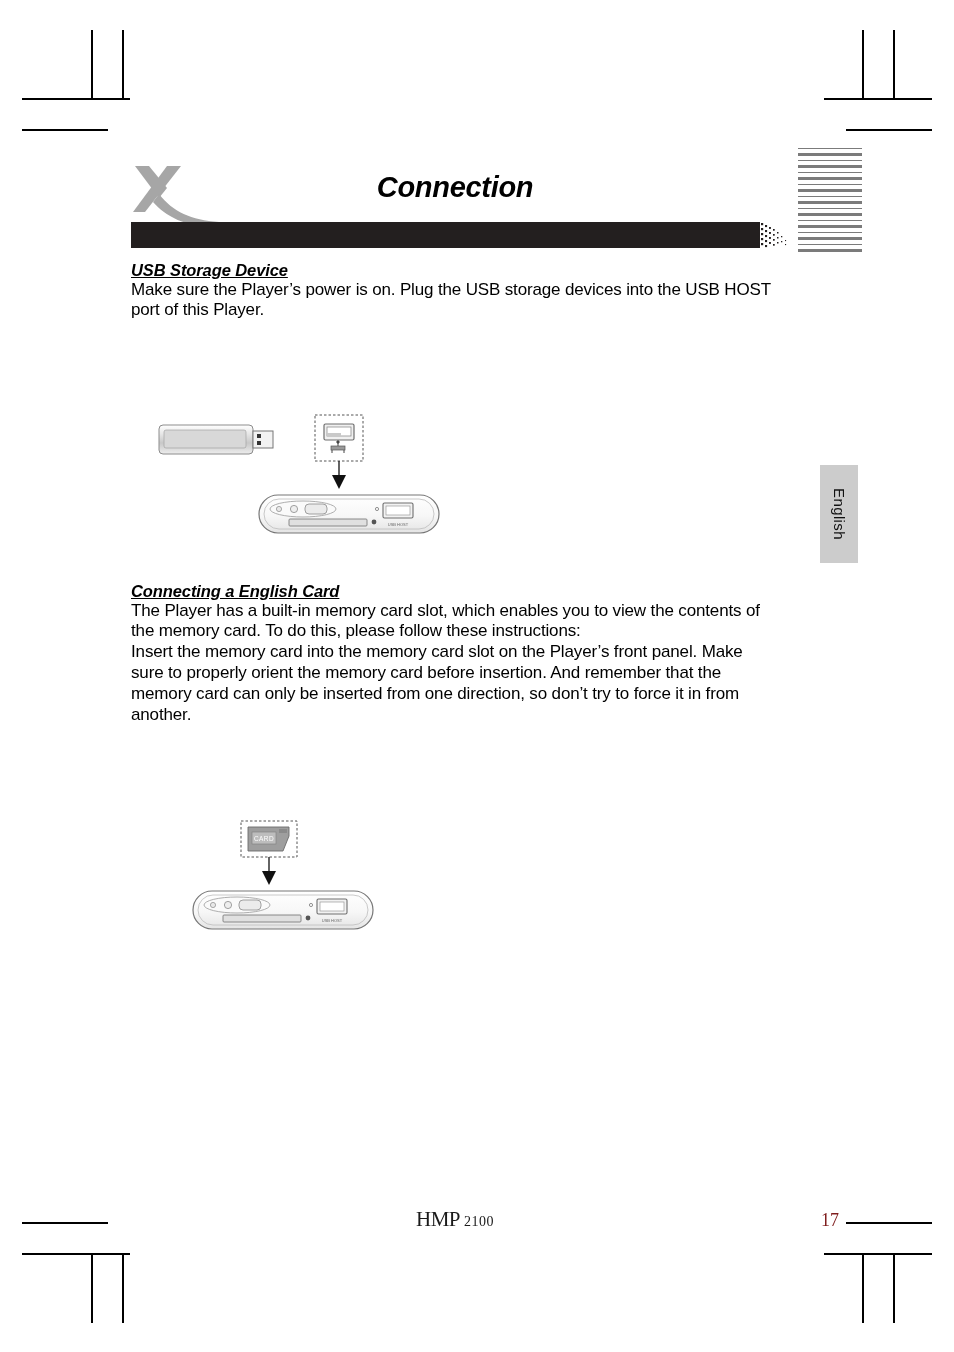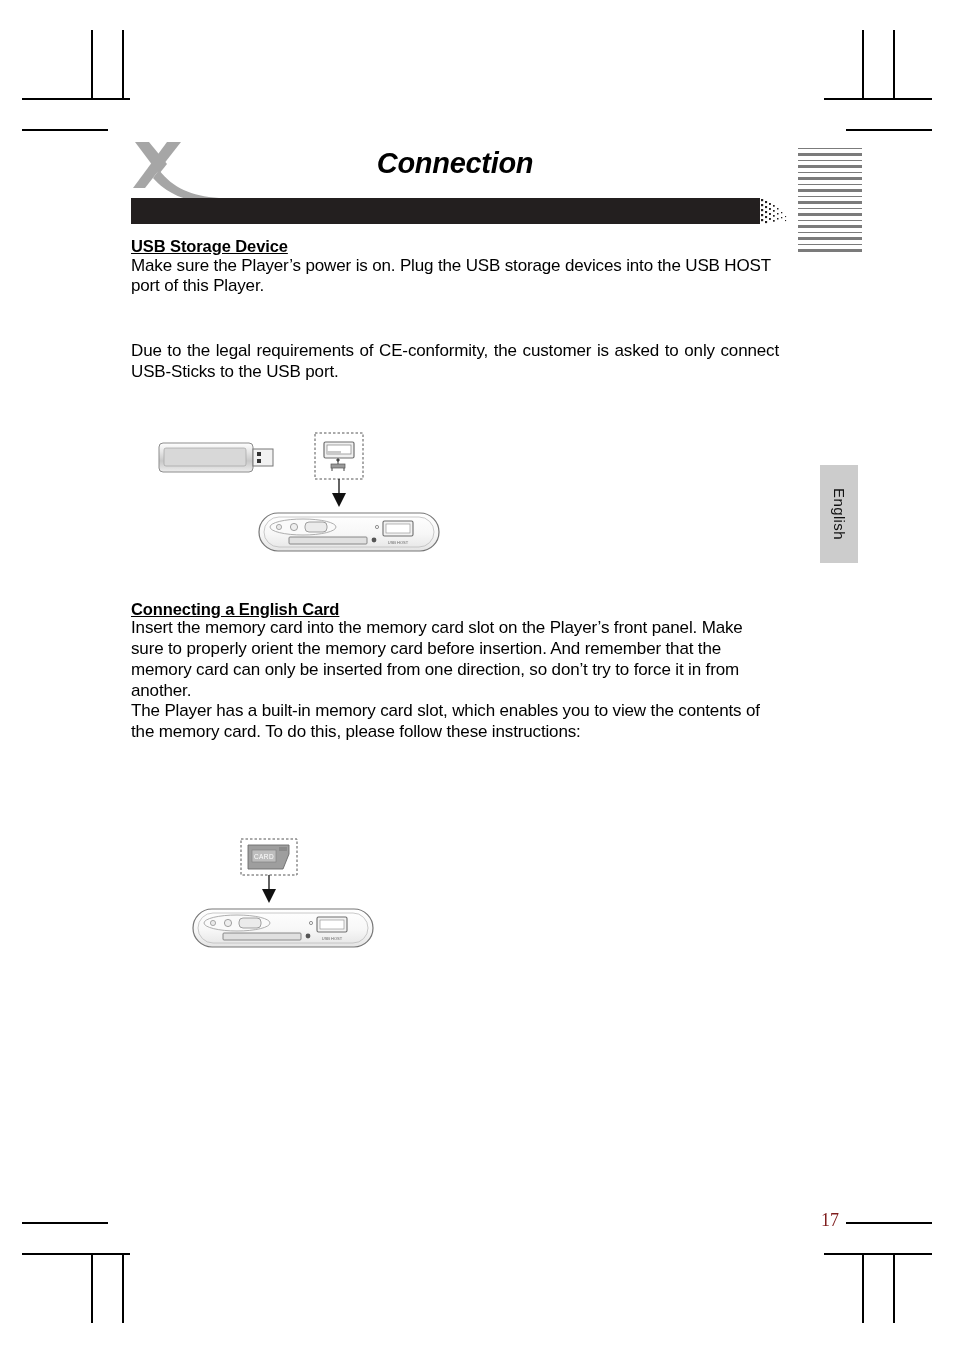--- a/index.html
+++ b/index.html
@@ -39,21 +39,21 @@
   
   .cm-br-h1 { left: 824px; top: 1253px; width: 108px; }
   .cm-br-h2 { left: 846px; top: 1222px; width: 86px; }
   .cm-br-v1 { left: 862px; top: 1253px; height: 70px; }
   .cm-br-v2 { left: 893px; top: 1253px; height: 70px; }
 
   
   .page {
     position: absolute;
     left: 131px;
-    top: 132px;
+    top: 156px;
     width: 648px;
   }
 
   
   .header {
     position: relative;
     height: 90px;
   }
   .logo-x {
     position: absolute;
@@ -103,20 +103,21 @@
   }
   .stripes .thin { height: 1px; margin-bottom: 4px; }
   .stripes .thick { height: 3px; margin-bottom: 4px; }
 
   
   .content { padding-top: 16px; }
 
   h2.sec {
     font-size: 16.5px;
     font-weight: bold;
+    font-style: italic;
     text-decoration: underline;
     margin: 0 0 1px 0;
     display: inline-block;
     letter-spacing: -0.1px;
   }
   .sec-wrap { line-height: 1.0; }
 
   p.body {
     font-size: 17px;
     line-height: 20.8px;
@@ -287,21 +288,20 @@
 
   <div class="content">
 
     <div class="sec-wrap">
       <h2 class="sec">USB Storage Device</h2>
     </div>
     <p class="body">Make sure the Player’s power is on. Plug the USB storage devices into the USB HOST port of this Player.</p>
 
     <div class="gap-notes"></div>
 
-    <p class="body just">Due to the legal requirements of CE-conformity, the customer is asked to only connect USB-Sticks to the USB port.</p>
 
     <div class="figure fig-usb">
       <svg width="648" height="172" viewBox="0 0 648 172">
         <defs>
           <linearGradient id="stickGrad" x1="0" y1="0" x2="0" y2="1">
             <stop offset="0%" stop-color="#ffffff"></stop>
             <stop offset="28%" stop-color="#e9e9e9"></stop>
             <stop offset="62%" stop-color="#c8c8c8"></stop>
             <stop offset="100%" stop-color="#ededed"></stop>
           </linearGradient>
@@ -361,22 +361,22 @@
           <text x="267" y="135" font-family="'Liberation Sans',sans-serif" font-size="4" fill="#666" text-anchor="middle">USB HOST</text>
         </g>
       </svg>
     </div>
 
     <div class="gap-sm"></div>
 
     <div class="sec-wrap">
       <h2 class="sec">Connecting a English Card</h2>
     </div>
+    <p class="body">The Player has a built-in memory card slot, which enables you to view the contents of the memory card. To do this, please follow these instructions:</p>
     <p class="body">Insert the memory card into the memory card slot on the Player’s front panel. Make sure to properly orient the memory card before insertion. And remember that the memory card can only be inserted from one direction, so don’t try to force it in from another.</p>
-    <p class="body">The Player has a built-in memory card slot, which enables you to view the contents of the memory card. To do this, please follow these instructions:</p>
 
     <div class="figure fig-card">
       <svg width="648" height="160" viewBox="0 0 648 160">
         <defs>
           <linearGradient id="panelGrad2" x1="0" y1="0" x2="0" y2="1">
             <stop offset="0%" stop-color="#ffffff"></stop>
             <stop offset="55%" stop-color="#f7f7f7"></stop>
             <stop offset="100%" stop-color="#e4e4e4"></stop>
           </linearGradient>
         </defs>
@@ -409,14 +409,17 @@
           <circle cx="180" cy="94" r="1.6" fill="none" stroke="#777" stroke-width="0.8"></circle>
           <text x="201" y="111" font-family="'Liberation Sans',sans-serif" font-size="4" fill="#666" text-anchor="middle">USB HOST</text>
         </g>
       </svg>
     </div>
 
   </div>
 </div>
 
 <div class="footer">
+  <div class="footer-model">
+    <span>HMP</span><span class="num"> 2100</span>
+  </div>
   <div class="footer-page">17</div>
 </div>
 
 </body></html>

